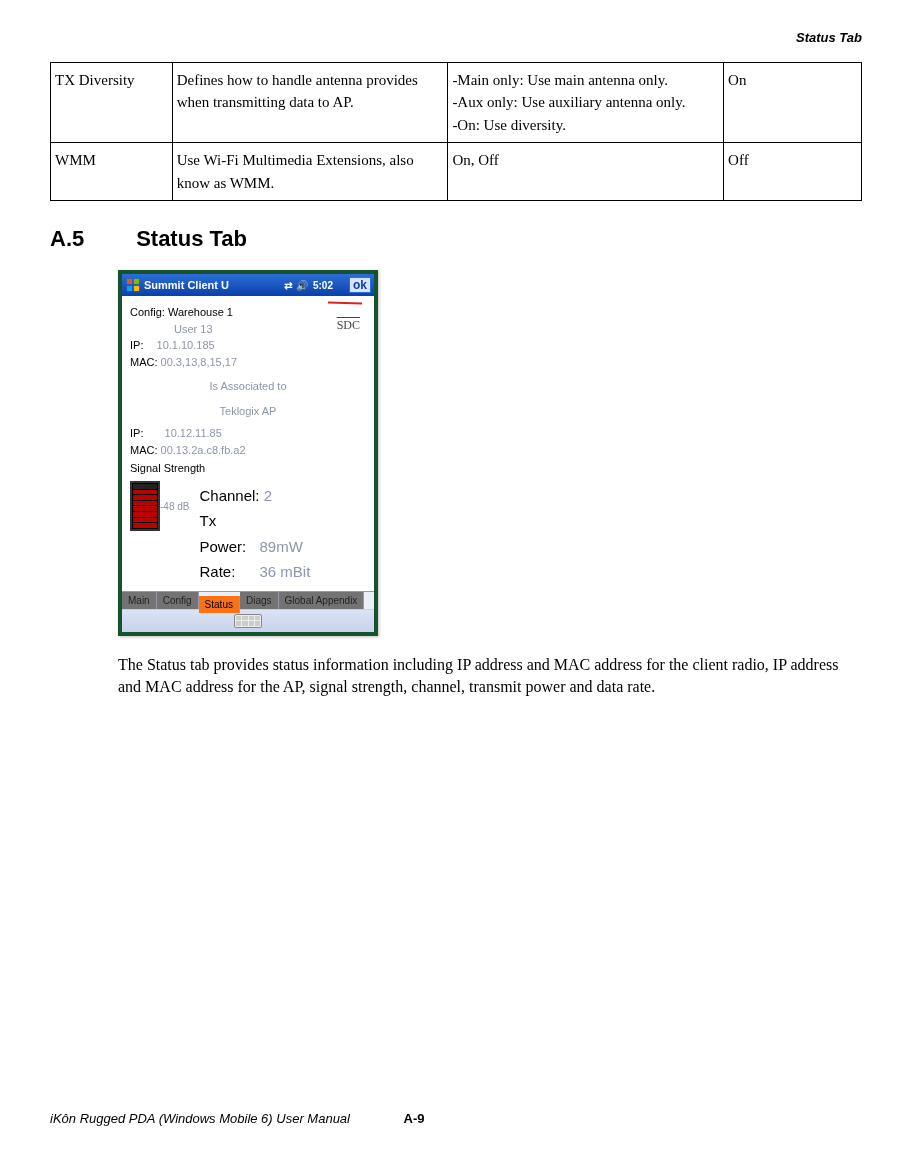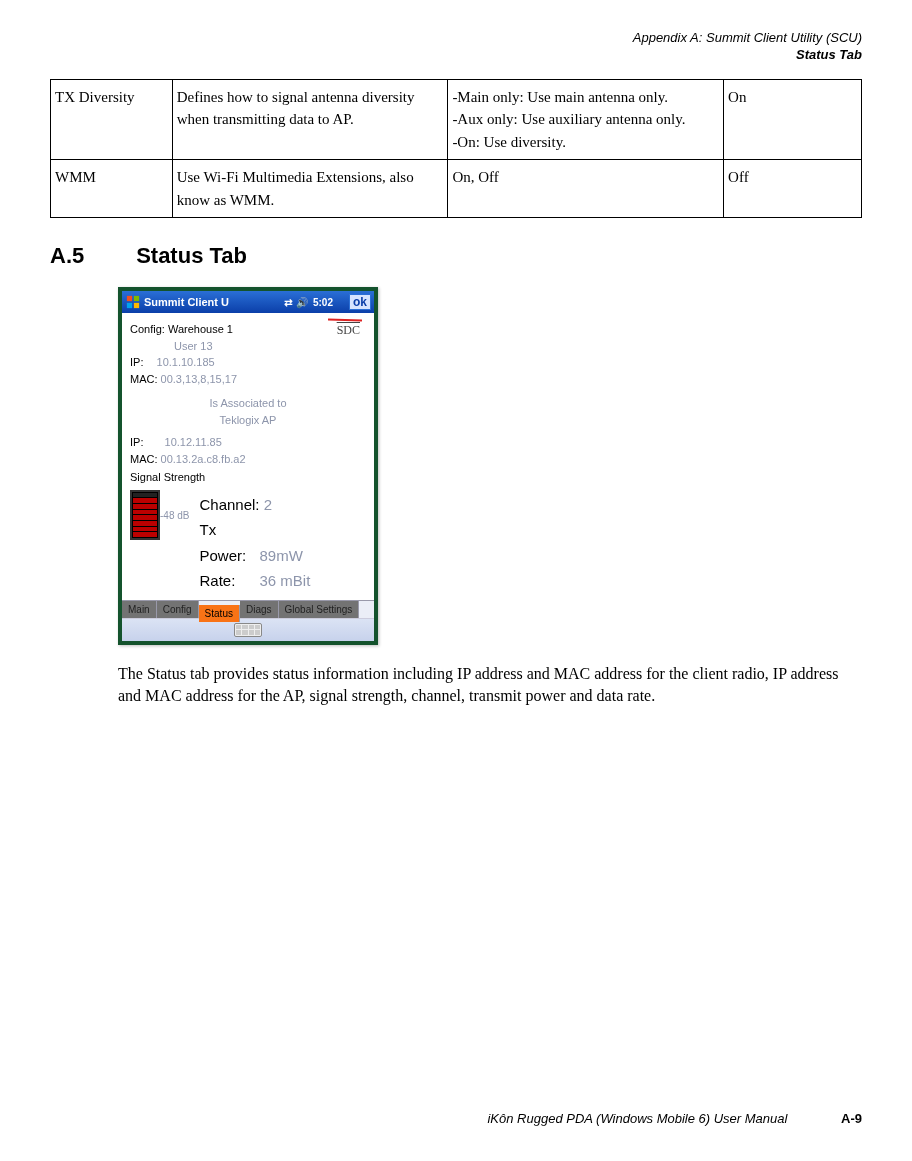--- a/index.html
+++ b/index.html
@@ -51,21 +51,21 @@
       margin-left: 68px;
       margin-right: 10px;
       margin-top: 18px;
       max-width: 760px;
     }
     .footer {
       position: absolute;
       bottom: 35px;
       left: 50px;
       right: 50px;
-      text-align: right;
+      text-align: left;
       font-family: "Trebuchet MS", sans-serif;
       font-style: italic;
       font-size: 13px;
     }
     .footer .pg { font-weight: bold; margin-left: 50px; font-style: normal; }
 
     
     .shot {
       margin-left: 68px;
       width: 260px;
@@ -102,21 +102,21 @@
     }
     .shot-body {
       background: white;
       padding: 8px 8px 6px 8px;
       font-size: 11px;
       position: relative;
       color: #000;
     }
     .sdc-logo {
       position: absolute;
-      top: 10px; right: 14px;
+      top: 22px; right: 14px;
       font-family: "Comic Sans MS", cursive;
       font-size: 12px;
       color: #444;
       text-decoration: overline;
     }
     .sdc-line {
       position: absolute;
       top: 6px; right: 12px;
       width: 34px; height: 2px;
       background: #d22;
@@ -172,29 +172,28 @@
       display: grid;
       grid-template-columns: repeat(4, 1fr);
       gap: 1px; padding: 1px;
     }
     .kbd-icon span { background: #ccc; }
   </style>
 </head>
 <body>
 
 <div class="header">
-  <div class="line1">Appendix A:  Summit Client Utility (SCU)</div>
   <div class="line2">Status Tab</div>
 </div>
 
 <table class="params">
   <tbody>
       <tr>
     <td>TX Diversity</td>
-    <td>Defines how to signal antenna diversity when transmitting data to AP.</td>
+    <td>Defines how to handle antenna provides when transmitting data to AP.</td>
     <td style="white-space:pre-line">-Main only: Use main antenna only.
 -Aux only: Use auxiliary antenna only.
 -On: Use diversity.</td>
     <td>On</td>
   </tr>
   <tr>
     <td>WMM</td>
     <td>Use Wi-Fi Multimedia Extensions, also know as WMM.</td>
     <td>On, Off</td>
     <td>Off</td>
@@ -236,21 +235,21 @@
     <div class="kv">
       <span class="label">IP:</span>
       <span class="val" style="margin-left:10px">10.1.10.185</span>
     </div>
     <div class="kv">
       <span class="label">MAC:</span>
       <span class="val">00.3,13,8,15,17</span>
     </div>
 
     <div class="kv gray" style="text-align:center; margin-top:8px;">Is Associated to</div>
-    <div class="kv gray" style="text-align:center;">Teklogix AP</div>
+    <div class="kv gray" style="text-align:center;margin-top:8px;">Teklogix AP</div>
 
     <div class="kv" style="margin-top:6px;">
       <span class="label">IP:</span>
       <span class="val" style="margin-left:18px">10.12.11.85</span>
     </div>
     <div class="kv">
       <span class="label">MAC:</span>
       <span class="val">00.13.2a.c8.fb.a2</span>
     </div>
 
@@ -274,21 +273,21 @@
         <div><span class="lab">Tx Power:</span><span class="v">89mW</span></div>
         <div><span class="lab">Rate:</span><span class="v">36 mBit</span></div>
       </div>
     </div>
   </div>
   <div class="tabs">
     <div class="tab">Main</div>
     <div class="tab">Config</div>
     <div class="tab active">Status</div>
     <div class="tab">Diags</div>
-    <div class="tab">Global Settings</div>
+    <div class="tab">Global Appendix</div>
   </div>
   <div class="shot-footer">
     <div class="kbd-icon">
       <span></span>
         <span></span>
         <span></span>
         <span></span>
         <span></span>
         <span></span>
         <span></span>

